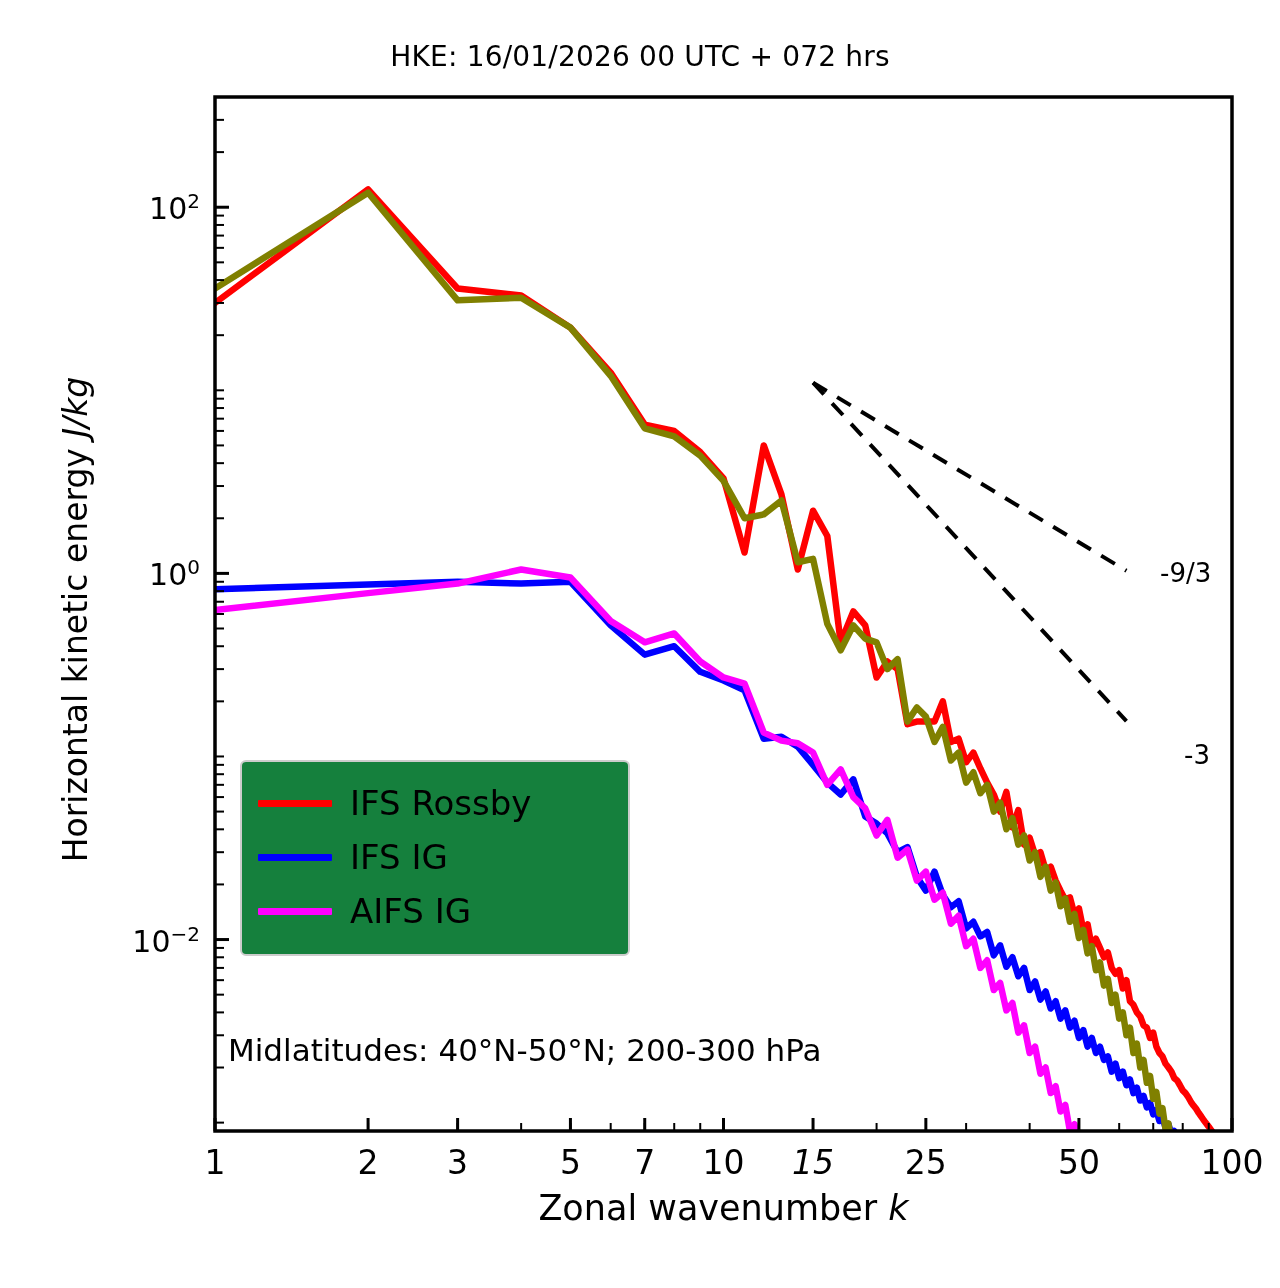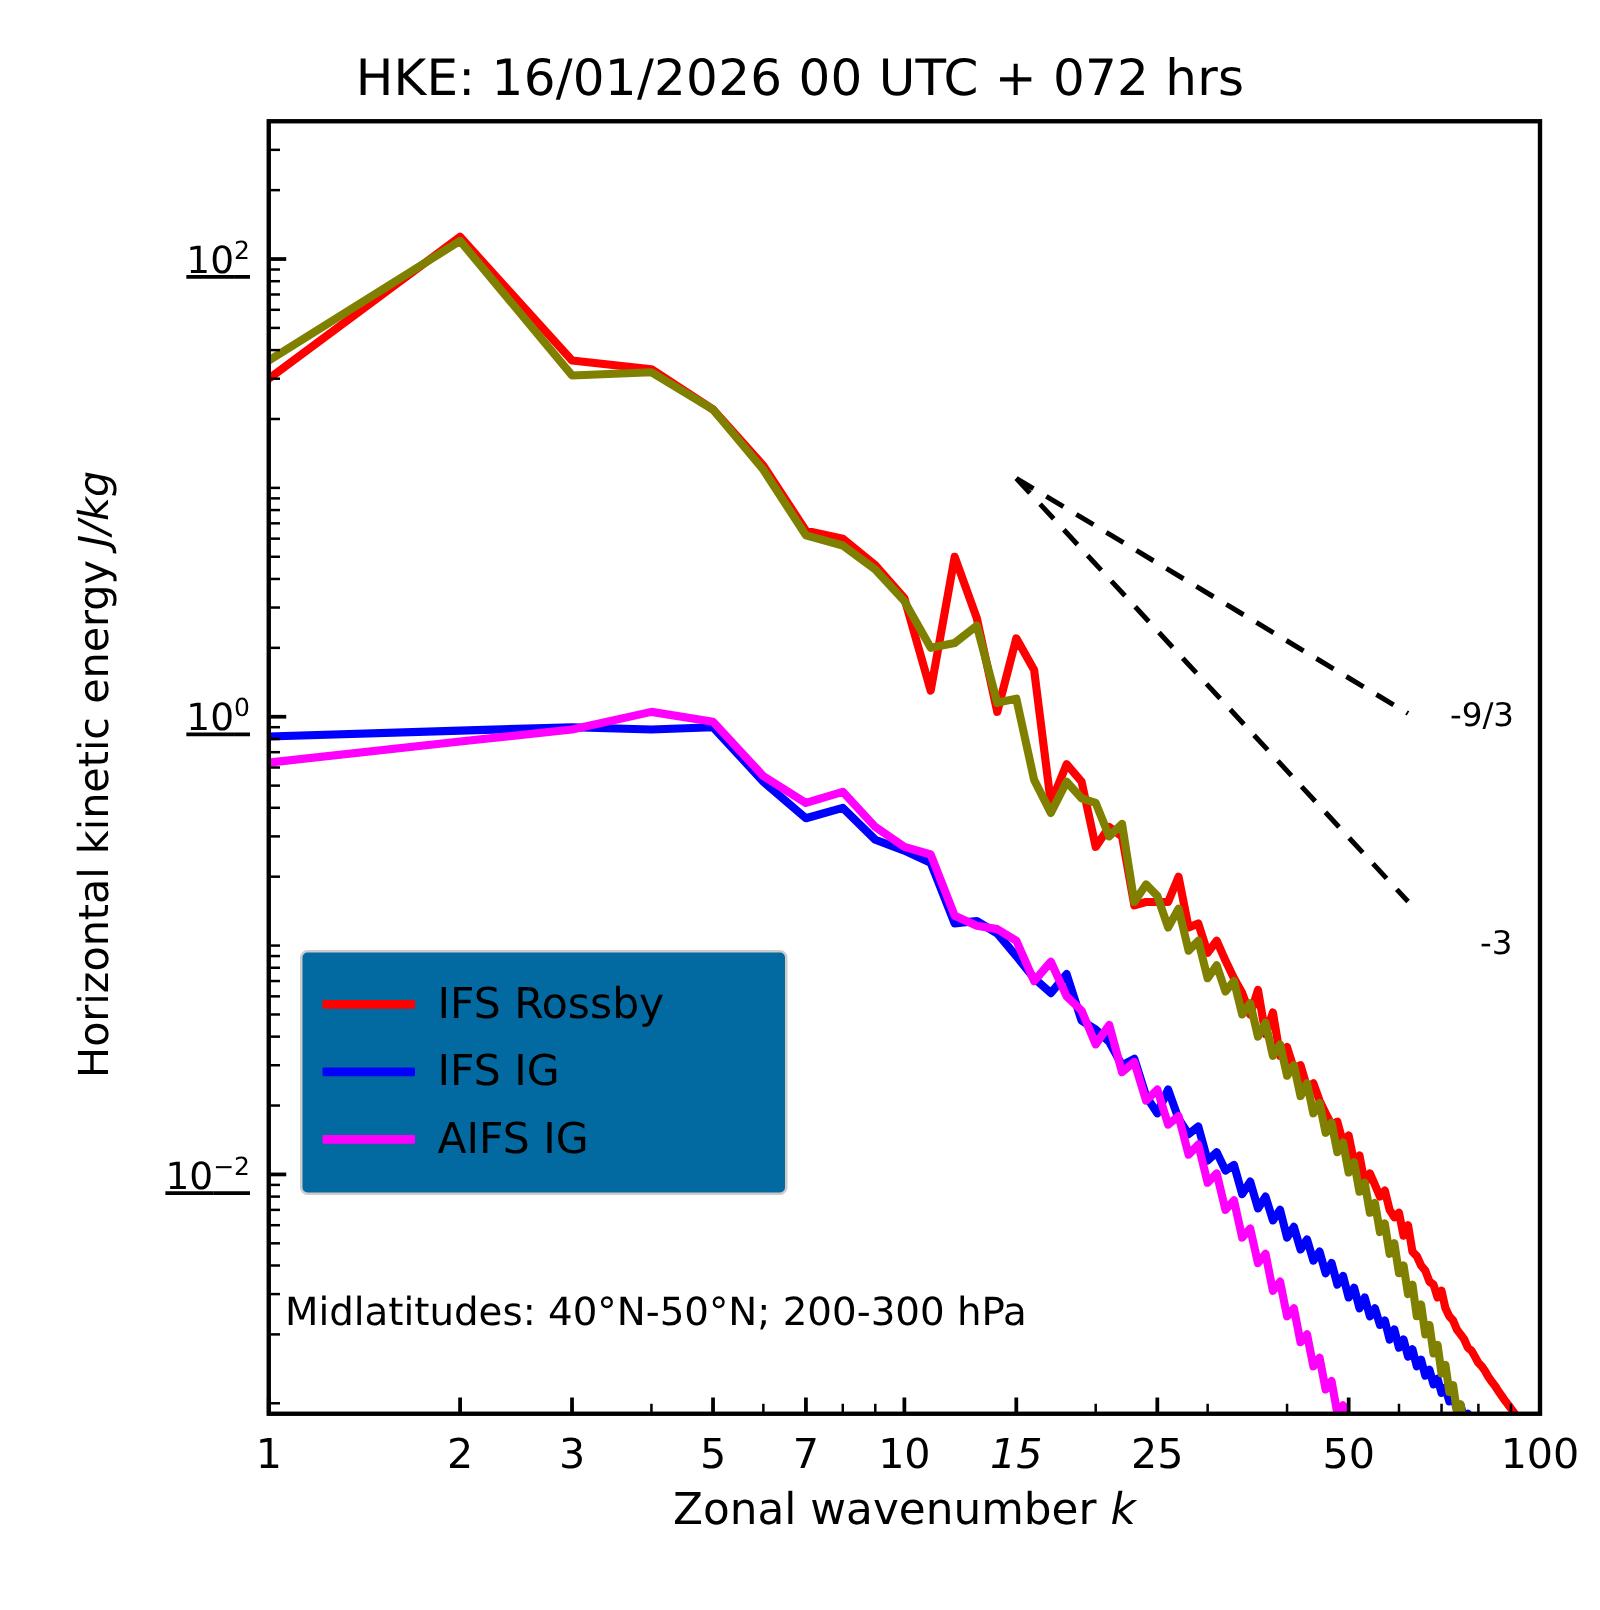--- a/index.html
+++ b/index.html
@@ -1,33 +1,33 @@
 <!DOCTYPE html>
 <html><head>
 <meta charset="utf-8">
 <style>
   html,body{margin:0;padding:0;background:#ffffff;}
   body{width:1280px;height:1288px;position:relative;
        font-family:"DejaVu Sans","Liberation Sans",sans-serif;color:#000;}
   #fig{position:absolute;left:0;top:0;width:1280px;height:1288px;}
   .ttl{position:absolute;left:0;top:40px;width:1280px;text-align:center;
-       font-size:40px;letter-spacing:.2px;}
+       font-size:28px;letter-spacing:.2px;}
   .ylab{position:absolute;left:-305px;top:600px;width:760px;text-align:center;
         font-size:33px;transform:rotate(-90deg);transform-origin:center center;}
   .ylab i{font-style:italic;}
   .xlab{position:absolute;left:215px;top:1188px;width:1017px;text-align:center;
         font-size:35px;}
   .xlab i{font-style:italic;}
   .tickx{position:absolute;font-size:33px;text-align:center;transform:translateX(-50%);}
-  .ticky{position:absolute;font-size:30px;text-align:right;transform:translateY(-50%);text-decoration:underline;}
+  .ticky{position:absolute;font-size:30px;text-align:right;transform:translateY(-50%);}
   .ticky sup{font-size:20px;vertical-align:super;}
   .slab{position:absolute;font-size:26px;white-space:nowrap;}
   .note{position:absolute;font-size:31px;white-space:nowrap;}
   .legend{position:absolute;left:240px;top:760px;width:390px;
-          border:2px solid #cccccc;border-radius:6px;background:#0369a1;
+          border:2px solid #cccccc;border-radius:6px;background:#15803d;
           padding:14px 16px 16px 16px;box-sizing:border-box;}
   .lrow{display:flex;align-items:center;height:54px;}
   .lline{width:74px;height:7px;margin-right:18px;flex:0 0 auto;border-radius:1px;}
   .ltxt{font-size:34px;line-height:34px;}
 </style>
 </head>
 <body>
 
 <div id="fig">
 

